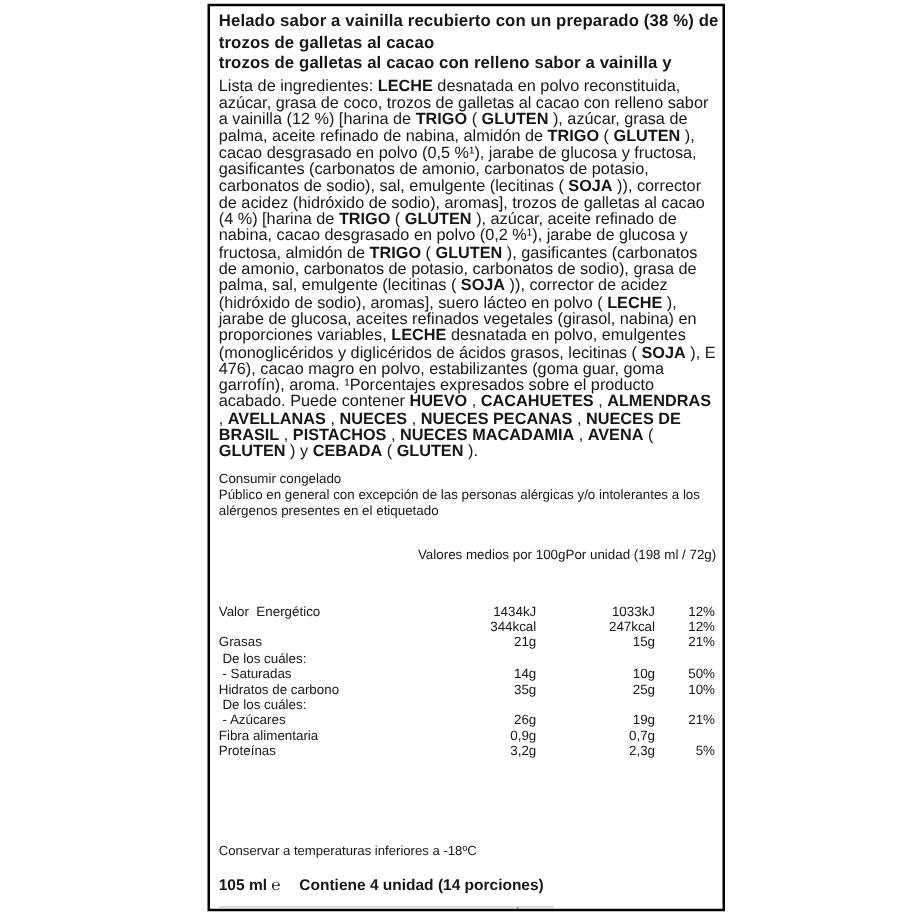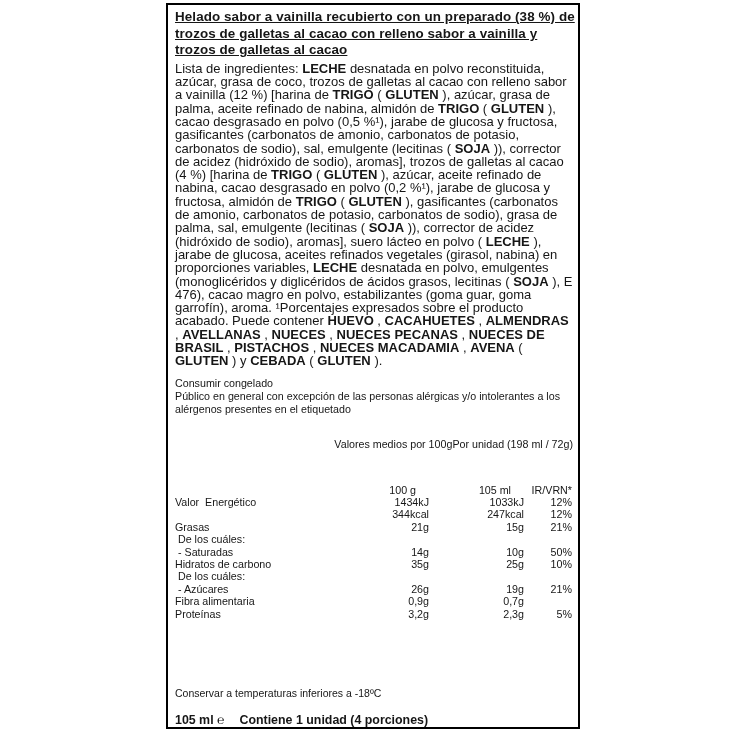--- a/index.html
+++ b/index.html
@@ -28,21 +28,20 @@
     overflow: hidden;
   }
   .title {
     font-weight: bold;
     font-size: 13.4px;
     line-height: 16.6px;
     letter-spacing: 0.1px;
   }
   .title .tline {
     white-space: nowrap;
-    text-decoration: underline;
   }
   .ingredients {
     margin-top: 3px;
     font-size: 13px;
     line-height: 13.3px;
   }
   .consumir {
     margin-top: 9px;
     font-size: 10.7px;
     line-height: 13.3px;
@@ -100,38 +99,32 @@
     line-height: 13.6px;
   }
 </style>
 </head>
 <body>
 
 <div class="label-box">
 
   <div class="title">
     <div class="tline">Helado sabor a vainilla recubierto con un preparado (38 %) de</div>
+    <div class="tline">trozos de galletas al cacao</div>
     <div class="tline">trozos de galletas al cacao con relleno sabor a vainilla y</div>
-    <div class="tline">trozos de galletas al cacao</div>
   </div>
 
   <div class="ingredients"><span>Lista de ingredientes: </span><b>LECHE</b><span> desnatada en polvo reconstituida, azúcar, grasa de coco, trozos de galletas al cacao con relleno sabor a vainilla (12 %) [harina de </span><b>TRIGO</b><span> ( </span><b>GLUTEN</b><span> ), azúcar, grasa de palma, aceite refinado de nabina, almidón de </span><b>TRIGO</b><span> ( </span><b>GLUTEN</b><span> ), cacao desgrasado en polvo (0,5 %¹), jarabe de glucosa y fructosa, gasificantes (carbonatos de amonio, carbonatos de potasio, carbonatos de sodio), sal, emulgente (lecitinas ( </span><b>SOJA</b><span> )), corrector de acidez (hidróxido de sodio), aromas], trozos de galletas al cacao (4 %) [harina de </span><b>TRIGO</b><span> ( </span><b>GLUTEN</b><span> ), azúcar, aceite refinado de nabina, cacao desgrasado en polvo (0,2 %¹), jarabe de glucosa y fructosa, almidón de </span><b>TRIGO</b><span> ( </span><b>GLUTEN</b><span> ), gasificantes (carbonatos de amonio, carbonatos de potasio, carbonatos de sodio), grasa de palma, sal, emulgente (lecitinas ( </span><b>SOJA</b><span> )), corrector de acidez (hidróxido de sodio), aromas], suero lácteo en polvo ( </span><b>LECHE</b><span> ), jarabe de glucosa, aceites refinados vegetales (girasol, nabina) en proporciones variables, </span><b>LECHE</b><span> desnatada en polvo, emulgentes (monoglicéridos y diglicéridos de ácidos grasos, lecitinas ( </span><b>SOJA</b><span> ), E 476), cacao magro en polvo, estabilizantes (goma guar, goma garrofín), aroma. ¹Porcentajes expresados sobre el producto acabado. Puede contener </span><b>HUEVO</b><span> , </span><b>CACAHUETES</b><span> , </span><b>ALMENDRAS</b><span> , </span><b>AVELLANAS</b><span> , </span><b>NUECES</b><span> , </span><b>NUECES PECANAS</b><span> , </span><b>NUECES DE BRASIL</b><span> , </span><b>PISTACHOS</b><span> , </span><b>NUECES MACADAMIA</b><span> , </span><b>AVENA</b><span> ( </span><b>GLUTEN</b><span> ) y </span><b>CEBADA</b><span> ( </span><b>GLUTEN</b><span> ).</span></div>
 
   <div class="consumir">Consumir congelado</div>
   <div class="publico">Público en general con excepción de las personas alérgicas y/o intolerantes a los alérgenos presentes en el etiquetado</div>
 
   <div class="valores-header">Valores medios por 100gPor unidad (198 ml / 72g)</div>
 
   <div class="ntable">
-    <div class="nrow nheader">
-      <div class="ncell c0"></div>
-      <div class="ncell c1">100 g</div>
-      <div class="ncell c2">105 ml</div>
-      <div class="ncell c3">IR/VRN*</div>
-    </div>
     <div>
         <div class="nrow">
           <div class="ncell c0">Valor  Energético</div>
           <div class="ncell c1">1434kJ</div>
           <div class="ncell c2">1033kJ</div>
           <div class="ncell c3">12%</div>
         </div>
         <div class="nrow">
           <div class="ncell c0"></div>
           <div class="ncell c1">344kcal</div>
@@ -185,20 +178,20 @@
           <div class="ncell c1">3,2g</div>
           <div class="ncell c2">2,3g</div>
           <div class="ncell c3">5%</div>
         </div>
       </div>
   </div>
 
   <div class="conservar">Conservar a temperaturas inferiores a -18ºC</div>
 
   <div class="net-line">
-    <span>105 ml ℮</span><span class="contiene">Contiene 1 unidad (4 porciones)</span>
+    <span>105 ml ℮</span><span class="contiene">Contiene 4 unidad (14 porciones)</span>
   </div>
 
   <div class="divider"></div>
 
   <div class="address">Zona Industrial Araia c/Intxerdui, 5 01250 ARAIA (Álava) España</div>
 
 </div>
 
 </body></html>

